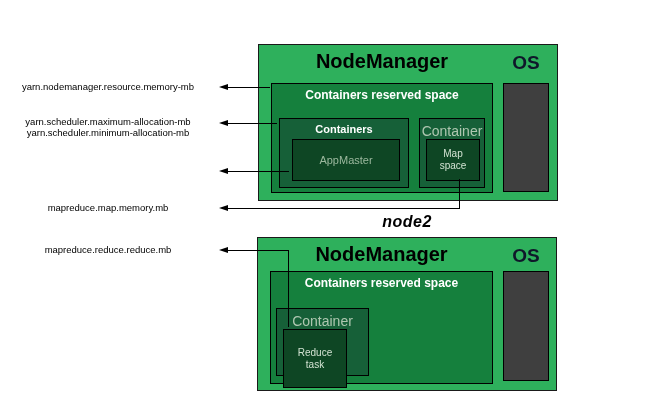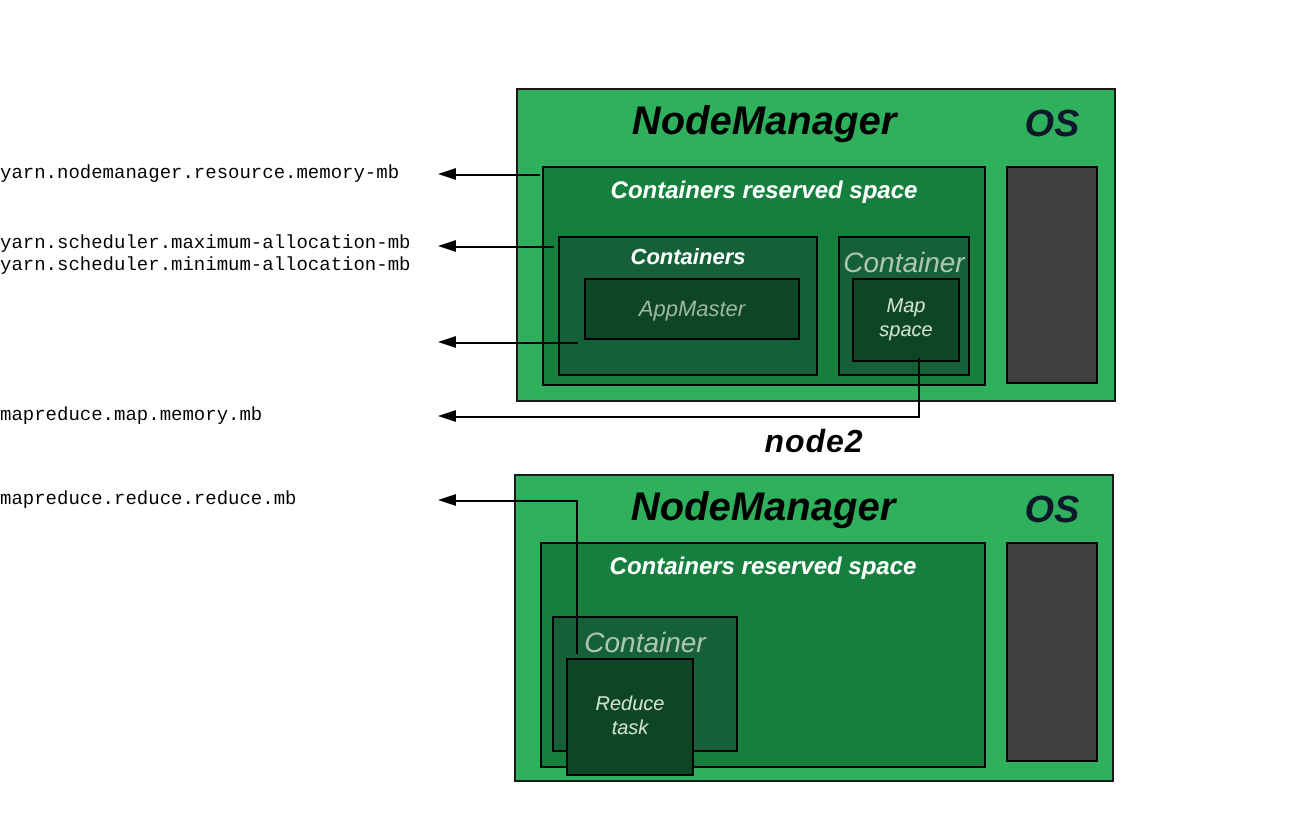--- a/index.html
+++ b/index.html
@@ -7,21 +7,21 @@
     position:relative;width:650px;height:416px;background:#ffffff;
     font-family:"Liberation Sans",sans-serif;overflow:hidden;
   }
   
   .node-title{
     position:absolute;text-align:center;font-style:italic;font-weight:600;
     font-size:16px;color:#000;letter-spacing:0.5px;
   }
   
   .node-box{
-    position:absolute;background:#2eb05c;border:1px solid #1a1a1a;box-sizing:border-box;font-style:italic;
+    position:absolute;background:#2eb05c;border:1px solid #1a1a1a;box-sizing:border-box;
   }
   .nm-label{
     position:absolute;text-align:center;font-size:20px;font-weight:600;color:#000;
   }
   .os-label{
     position:absolute;text-align:center;font-size:19px;font-weight:600;color:#0f172a;
   }
   .reserved-box{
     position:absolute;background:#15803d;border:1px solid #000;box-sizing:border-box;padding-left:19px;
   }
@@ -44,22 +44,22 @@
     position:absolute;background:#0e4624;border:1px solid #000;box-sizing:border-box;
     display:flex;align-items:center;justify-content:center;text-align:center;
   }
   .appmaster-text{font-size:11px;color:#9cb89e;}
   .task-text{font-size:10px;color:#d2e2d2;line-height:1.2;width:44px;text-align:center;}
   .os-box{
     position:absolute;background:#3f3f3f;border:1px solid #000;box-sizing:border-box;
   }
   
   .cfg-label{
-    position:absolute;left:0;width:216px;text-align:left;
-    font-family:Liberation Mono, monospace;font-size:9.5px;color:#000;
+    position:absolute;left:0;width:216px;text-align:center;
+    font-family:Liberation Sans, sans-serif;font-size:9.5px;color:#000;
     white-space:nowrap;
   }
   
   .hline{position:absolute;height:1px;background:#000;}
   .vline{position:absolute;width:1px;background:#000;}
   .arrowhead{
     position:absolute;width:0;height:0;
     border-top:3px solid transparent;border-bottom:3px solid transparent;
     border-right:9px solid #000;
   }
@@ -73,21 +73,21 @@
   <div class="node-box" style="left:258px;top:44px;width:300px;height:157px;">
 
     <div class="nm-label" style="left:12px;top:5px;width:222px;">NodeManager</div>
     <div class="os-label" style="left:244px;top:7px;width:46px;">OS</div>
 
     <div class="reserved-box" style="left:12px;top:38px;width:222px;height:110px;">
       <div class="reserved-label">Containers reserved space</div>
 
       <div class="container-box" style="left:7px;top:34px;width:130px;height:70px;">
         <div class="containers-label">Containers</div>
-        <div class="task-box" style="left:12px;top:20px;width:108px;height:31px;">
+        <div class="task-box" style="left:12px;top:20px;width:108px;height:42px;">
           <span class="appmaster-text">AppMaster</span>
         </div>
       </div>
 
       <div class="container-box" style="left:147px;top:34px;width:66px;height:70px;">
         <div class="container-label">Container</div>
         <div class="task-box" style="left:6px;top:20px;width:54px;height:42px;">
           <span class="task-text">Map space</span>
         </div>
       </div>

